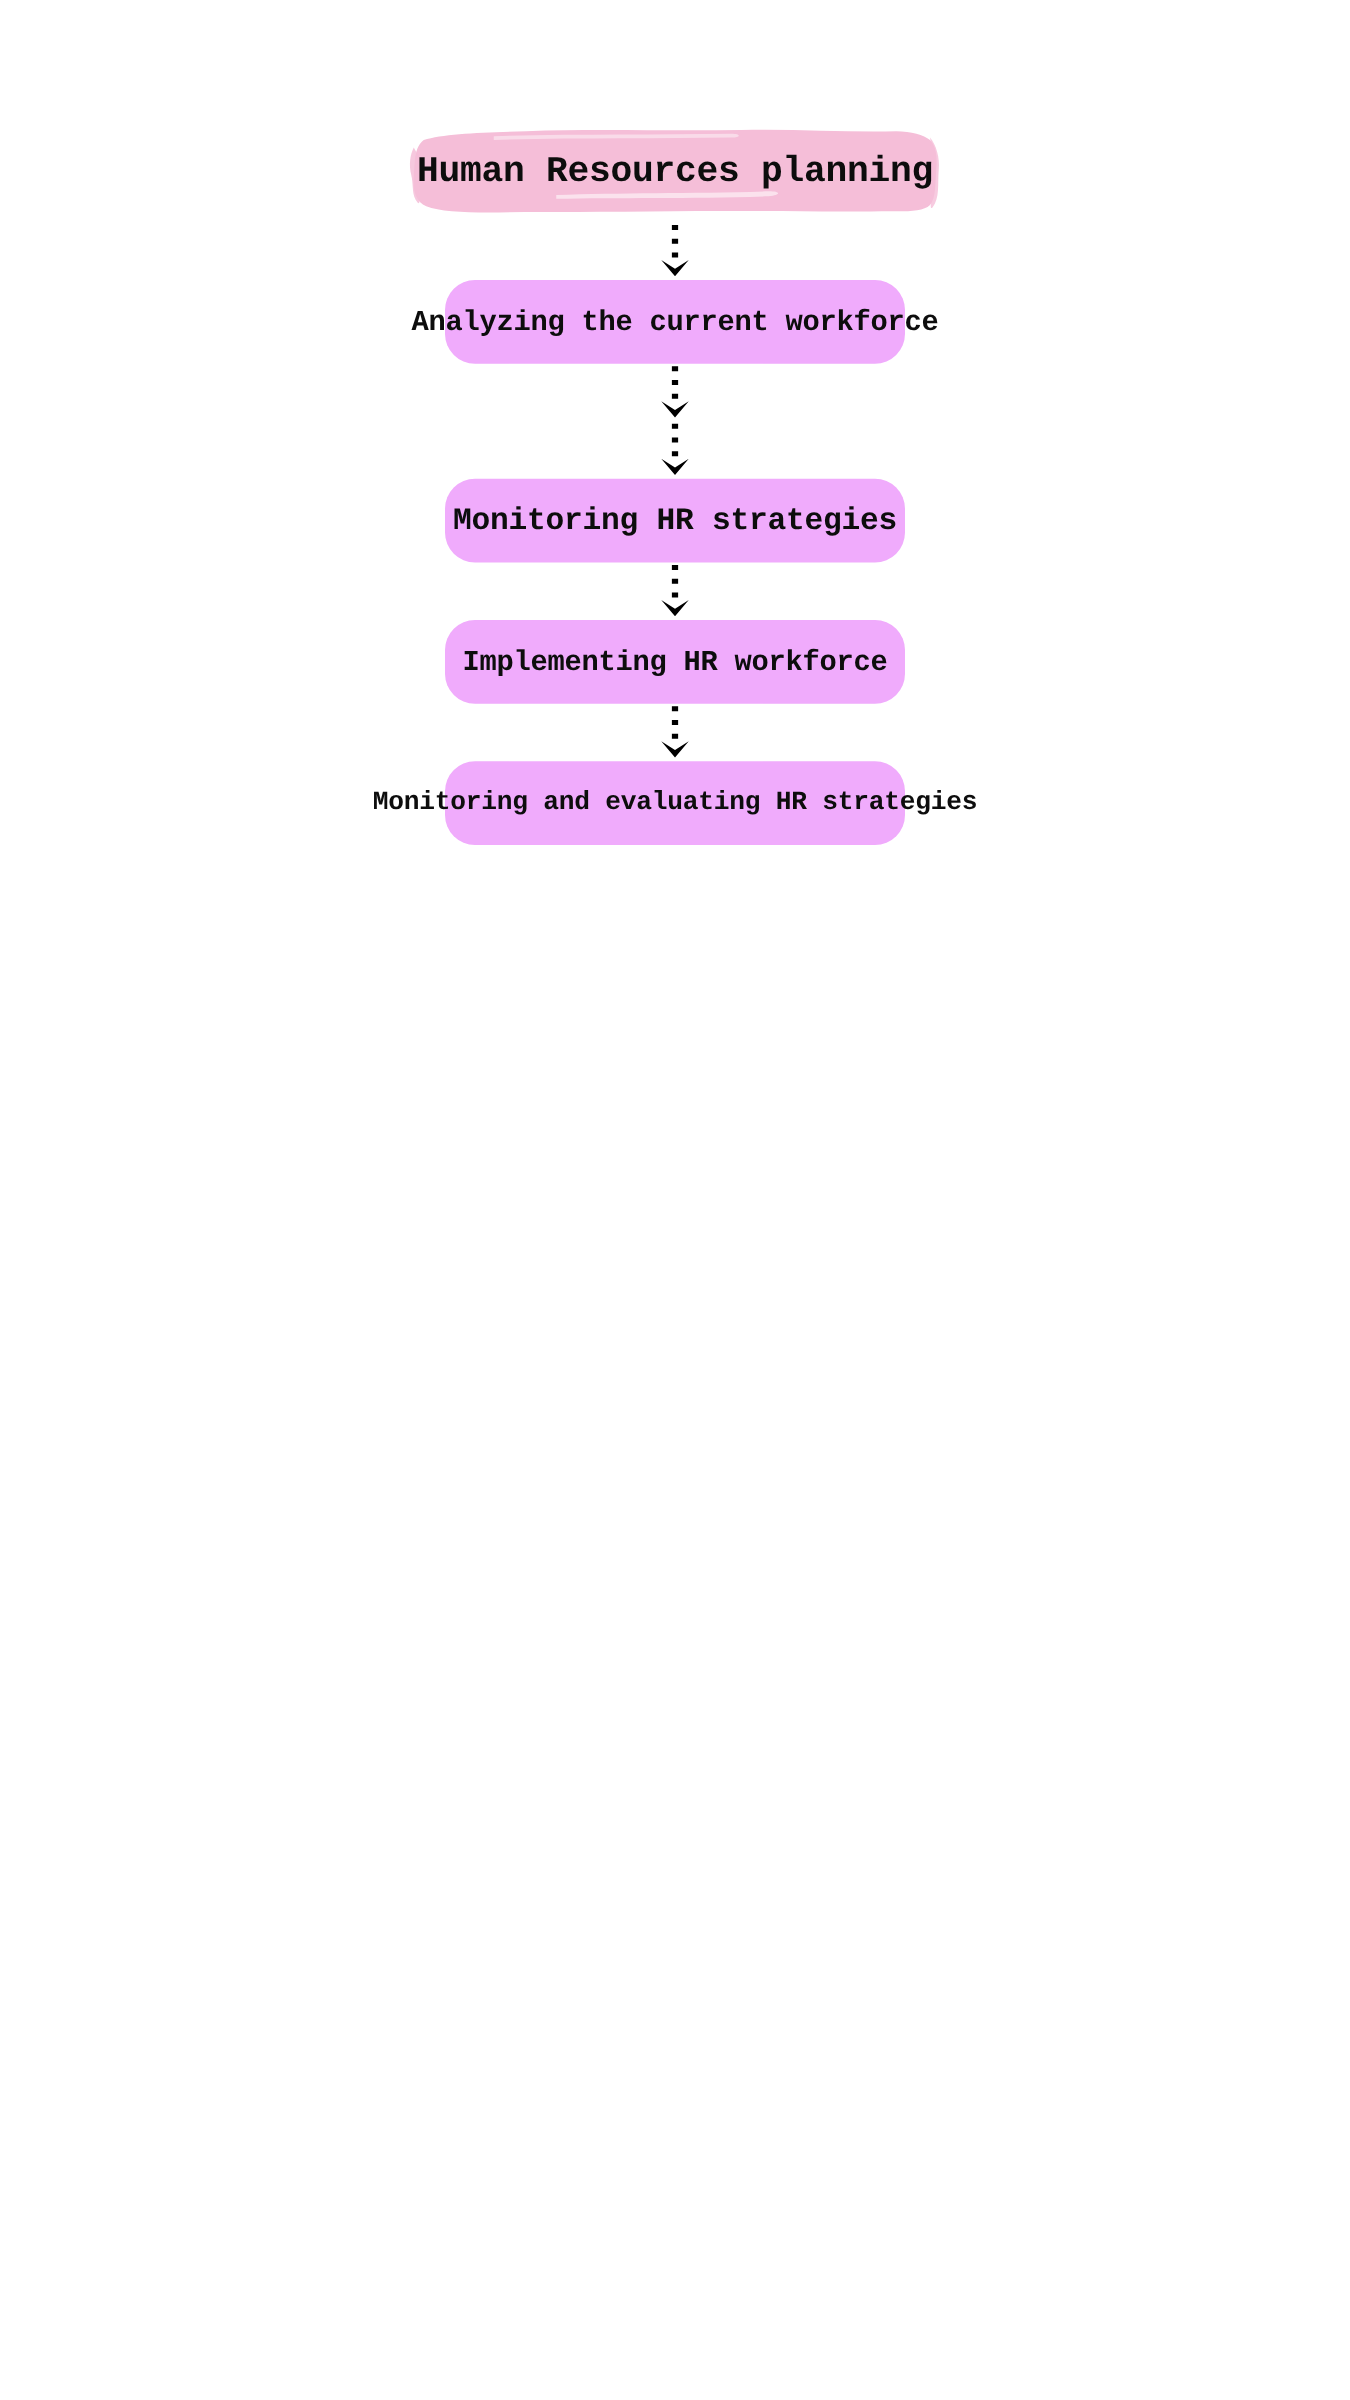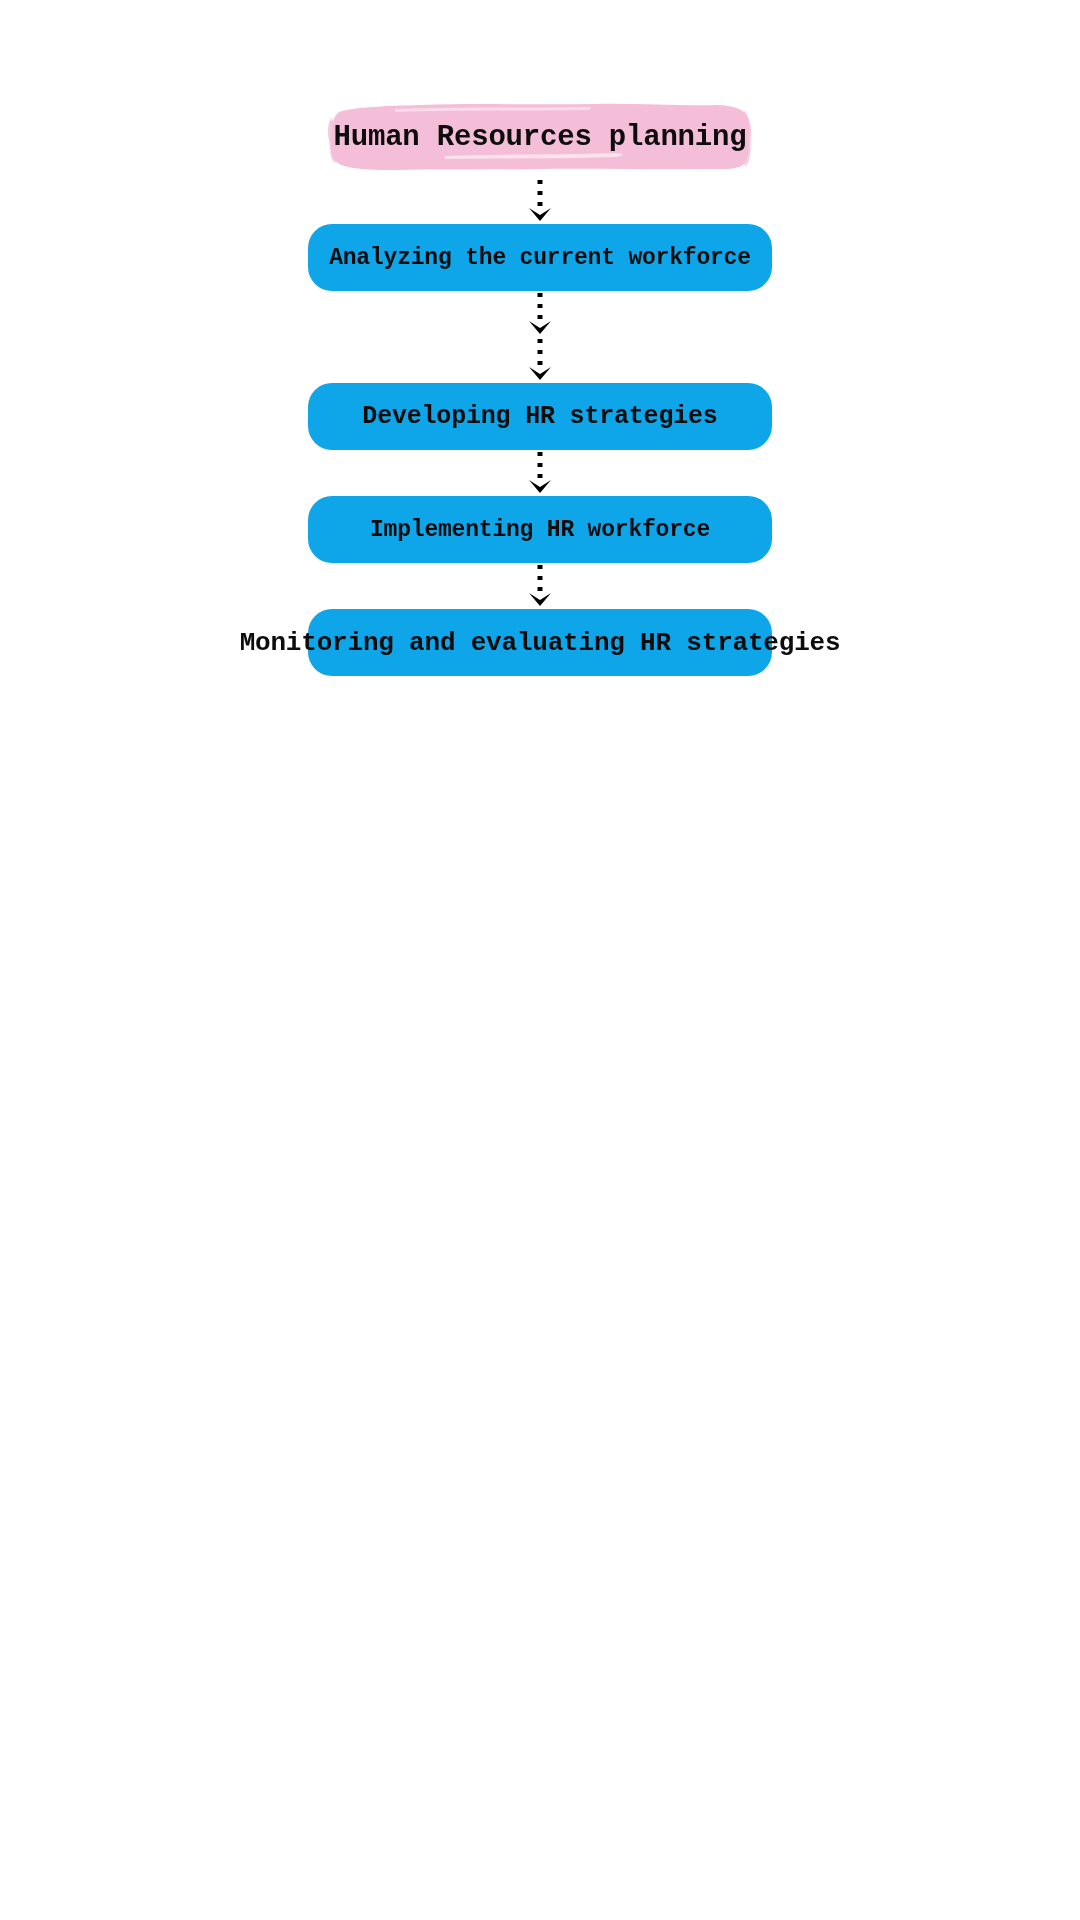--- a/index.html
+++ b/index.html
@@ -64,41 +64,41 @@
 
   
   .connector {
     width: 30px;
     height: 46px;
     display: block;
   }
 
   
   .node {
-    width: 464px;
+    width: 368px;
     height: 67px;
-    background: #0ea5e9;
+    background: #f0abfc;
     border-radius: 24px;
     display: flex;
     align-items: center;
     justify-content: center;
     box-sizing: border-box;
     padding: 0 14px;
   }
   .node-label {
     font-size: 23px;
     font-weight: bold;
     color: #0d0d0d;
     text-align: center;
     letter-spacing: -0.2px;
     white-space: nowrap;
   }
   .node-label.size-lg { font-size: 25px; }
   .node-label.size-md { font-size: 23px; }
-  .node-label.size-sm { font-size: 26px; }
+  .node-label.size-sm { font-size: 21px; }
 </style>
 </head>
 <body>
 
 <div id="flowchart">
   <div class="chart-column">
 
     <div class="banner">
       <svg class="banner-stroke" viewBox="0 0 430 82" preserveAspectRatio="none">
         <path fill="#f5bed8" d="
@@ -146,21 +146,21 @@
       <path d="M4,30 L15,43 L26,30 L15,37 Z" fill="#000000"></path>
     </svg>
 
 
     <svg class="connector" viewBox="0 0 30 46">
       <line x1="15" y1="2" x2="15" y2="28" stroke="#000000" stroke-width="5" stroke-dasharray="4 7" stroke-linecap="butt"></line>
       <path d="M4,30 L15,43 L26,30 L15,37 Z" fill="#000000"></path>
     </svg>
 
     <div class="node">
-      <span class="node-label size-lg">Developing HR strategies</span>
+      <span class="node-label size-lg">Monitoring HR strategies</span>
     </div>
 
     <svg class="connector" viewBox="0 0 30 46">
       <line x1="15" y1="2" x2="15" y2="28" stroke="#000000" stroke-width="5" stroke-dasharray="4 7" stroke-linecap="butt"></line>
       <path d="M4,30 L15,43 L26,30 L15,37 Z" fill="#000000"></path>
     </svg>
 
     <div class="node">
       <span class="node-label size-md">Implementing HR workforce</span>
     </div>

